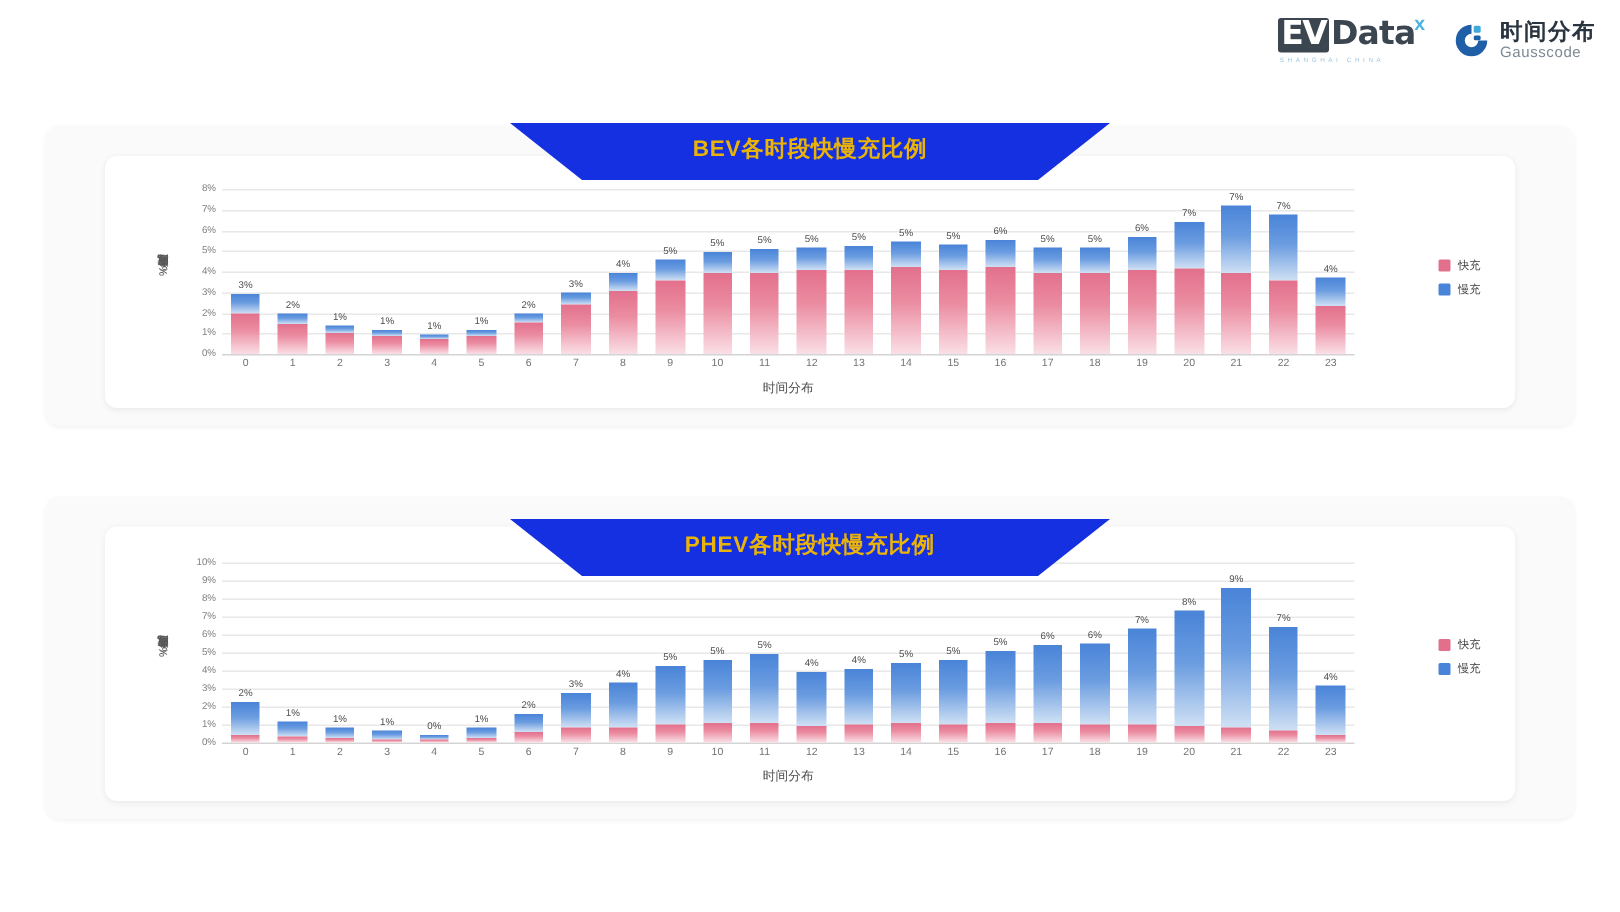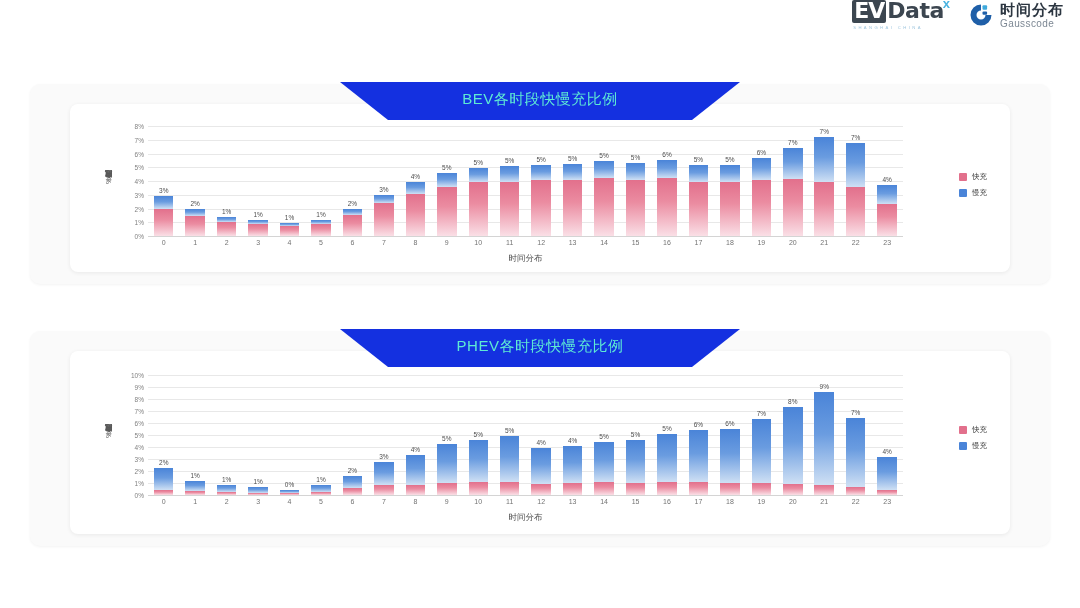--- a/index.html
+++ b/index.html
@@ -15,21 +15,21 @@
 
   
   .header {
     position: absolute;
     top: 0; left: 0; right: 0;
     height: 62px;
   }
   .logo-row {
     position: absolute;
     right: 16px;
-    top: 0;
+    top: 12px;
     display: flex;
     align-items: center;
     gap: 18px;
   }
   
   .logo-evdata { position: relative; display: flex; flex-direction: column; align-items: flex-start; }
   .logo-evdata-main { display: flex; align-items: flex-start; }
   .ev-block {
     background: #3c4650;
     color: #ffffff;
@@ -113,25 +113,25 @@
     width: 400px;
     height: 38px;
     background: #1430e0;
     clip-path: polygon(0 0, 100% 0, 88% 100%, 12% 100%);
     display: flex;
     align-items: center;
     justify-content: center;
     z-index: 5;
   }
   #banner-bev  { top: 82px; }
-  #banner-phev { top: 329px; }
+  #banner-phev { top: 346px; }
   .banner-text {
-    color: #5eead4;
+    color: #eab308;
     font-size: 15px;
-    font-weight: normal;
+    font-weight: bold;
     letter-spacing: 0.5px;
     margin-top: -3px;
   }
 
   
   .chart-wrap {
     position: absolute;
     inset: 0;
   }
   

